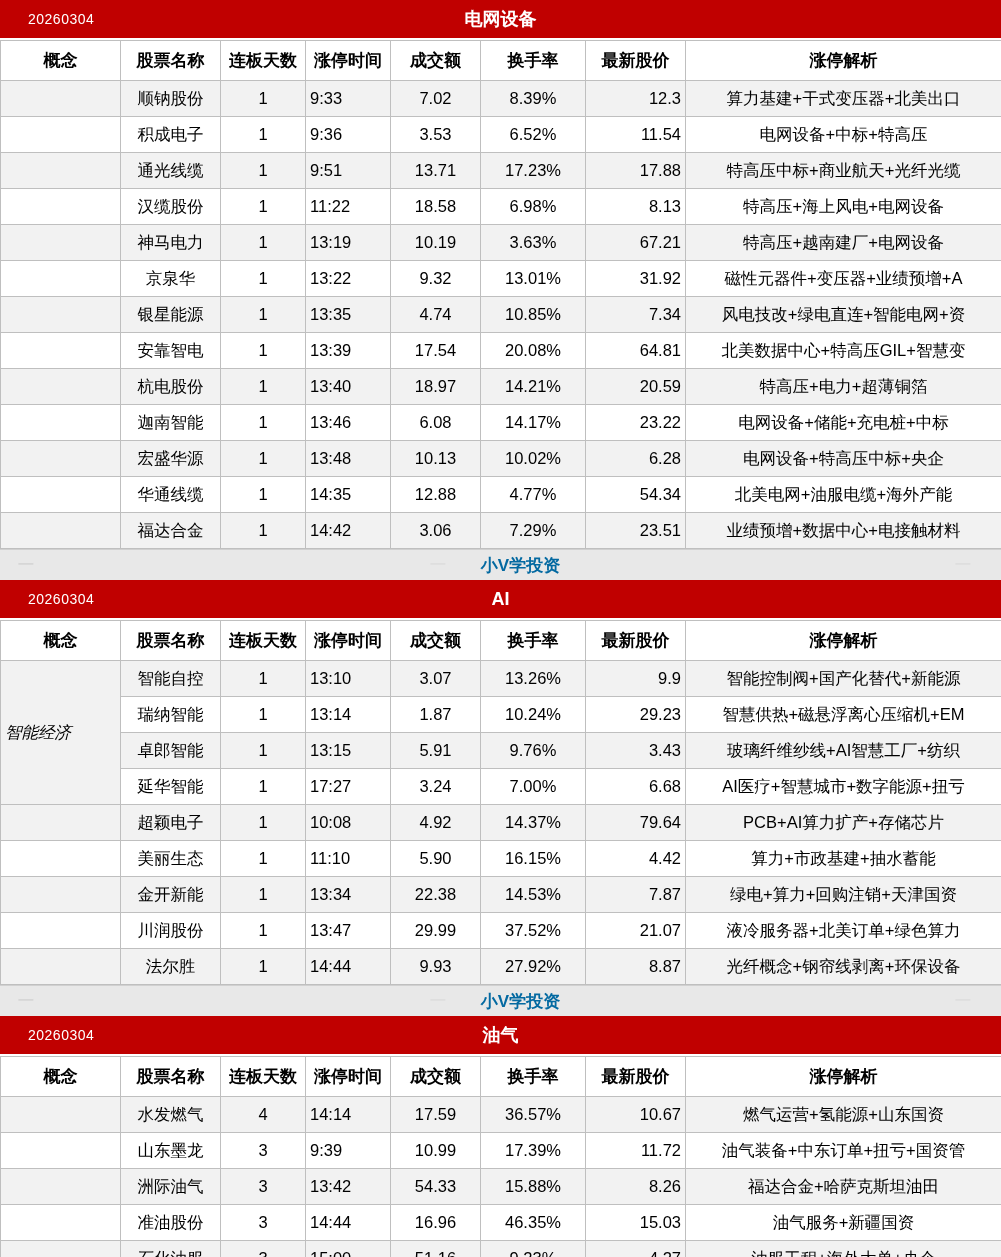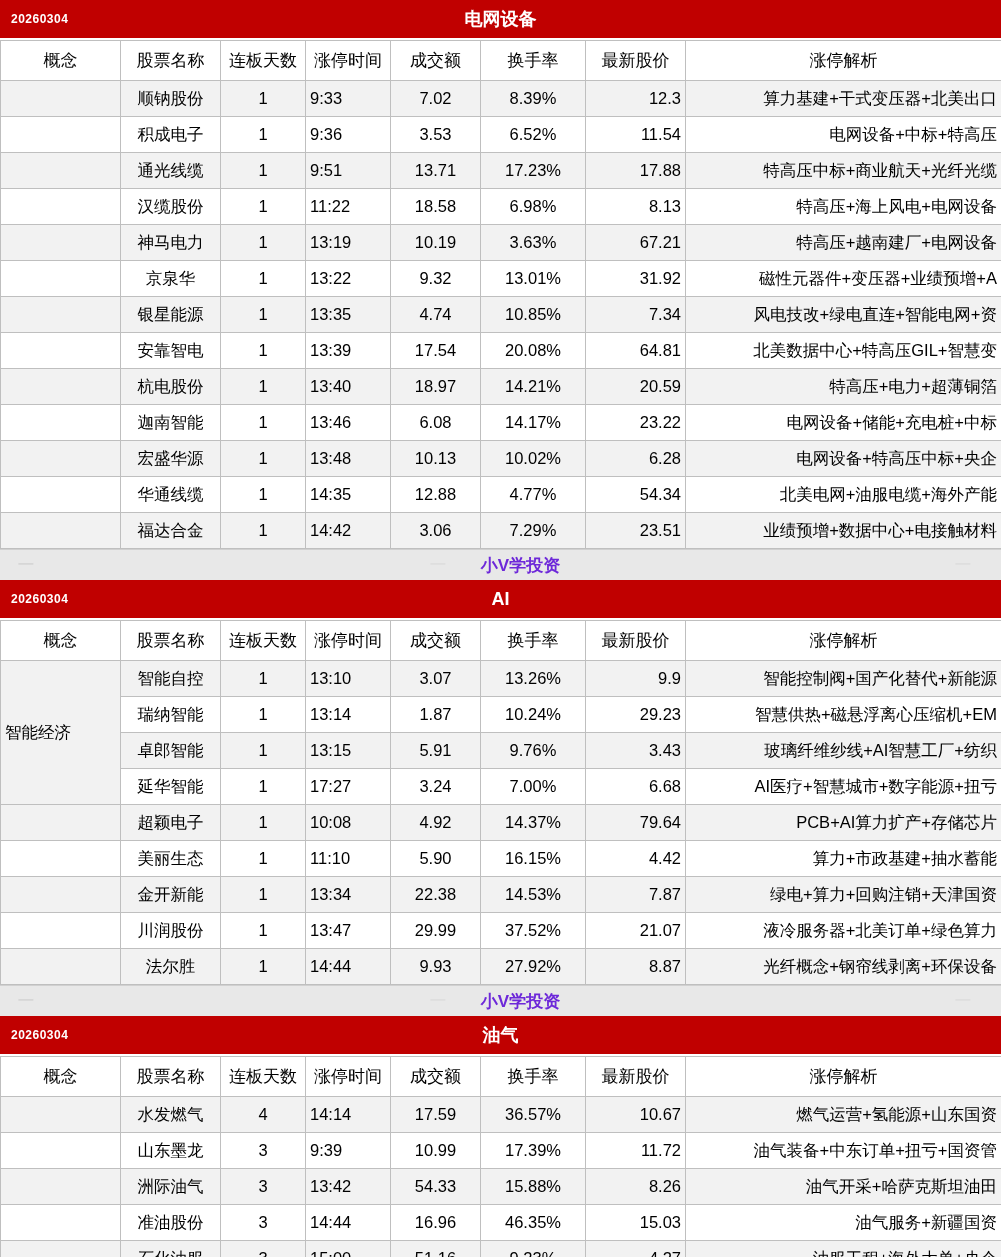--- a/index.html
+++ b/index.html
@@ -23,23 +23,23 @@
   .sec-header {
     background: #c00000;
     color: #ffffff;
     height: 38px;
     display: flex;
     align-items: center;
     position: relative;
     border-bottom: 2px solid #ffffff;
   }
   .sec-date {
-    font-size: 12px;
-    font-weight: bold;
-    padding-left: 11px;
+    font-size: 14px;
+    font-weight: normal;
+    padding-left: 28px;
     letter-spacing: 0.5px;
     white-space: nowrap;
   }
   .sec-title {
     position: absolute;
     left: 0;
     right: 0;
     text-align: center;
     font-size: 18px;
     font-weight: bold;
@@ -64,59 +64,60 @@
   table.stk th, table.stk td {
     border: 1px solid #bfbfbf;
     height: 36px;
     font-size: 16.5px;
     padding: 0 4px;
     box-sizing: border-box;
     overflow: hidden;
     white-space: nowrap;
   }
   table.stk th {
-    font-weight: normal;
+    font-weight: bold;
     text-align: center;
     background: #ffffff;
     height: 40px;
     font-size: 17px;
   }
   th.th-concept { text-align: left; padding-left: 6px; }
   td.concept {
     text-align: left;
     padding-left: 6px;
     font-size: 16.5px;
     vertical-align: middle;
+    font-style: italic;
   }
   td.name    { text-align: center; font-family: Liberation Serif, serif; }
   td.days    { text-align: center; }
   td.time    { text-align: left; }
   td.amount  { text-align: center; }
   td.turn    { text-align: center; }
   td.price   { text-align: right; padding-right: 10px; }
-  td.analysis{ text-align: right; padding-left: 6px; }
+  td.analysis{ text-align: center; padding-left: 6px; }
 
   tr.alt td { background: #f2f2f2; }
   tr.plain td { background: #ffffff; }
 
   
   .wm-strip {
     height: 30px;
     background: #e8e8e8;
     position: relative;
     overflow: hidden;
     border-top: 1px solid #d0d0d0;
   }
   .wm-strip .wm-text {
     position: absolute;
     left: 0; right: 0;
     top: 50%;
     transform: translateY(-50%);
     text-align: center;
-    color: #6d28d9;
+    color: #0369a1;
     font-weight: bold;
     font-size: 17px;
     padding-left: 40px;
   }
   .wm-strip .wm-ghost {
     position: absolute;
     top: 50%;
     transform: translateY(-50%);
     color: #d6d6d6;
     font-size: 16px;
@@ -469,21 +470,21 @@
           <td class="analysis">油气装备+中东订单+扭亏+国资管</td>
         </tr>
         <tr class="alt">
           <td class="concept"></td>
           <td class="name">洲际油气</td>
           <td class="days">3</td>
           <td class="time">13:42</td>
           <td class="amount">54.33</td>
           <td class="turn">15.88%</td>
           <td class="price">8.26</td>
-          <td class="analysis">油气开采+哈萨克斯坦油田</td>
+          <td class="analysis">福达合金+哈萨克斯坦油田</td>
         </tr>
         <tr class="plain">
           <td class="concept"></td>
           <td class="name">准油股份</td>
           <td class="days">3</td>
           <td class="time">14:44</td>
           <td class="amount">16.96</td>
           <td class="turn">46.35%</td>
           <td class="price">15.03</td>
           <td class="analysis">油气服务+新疆国资</td>

